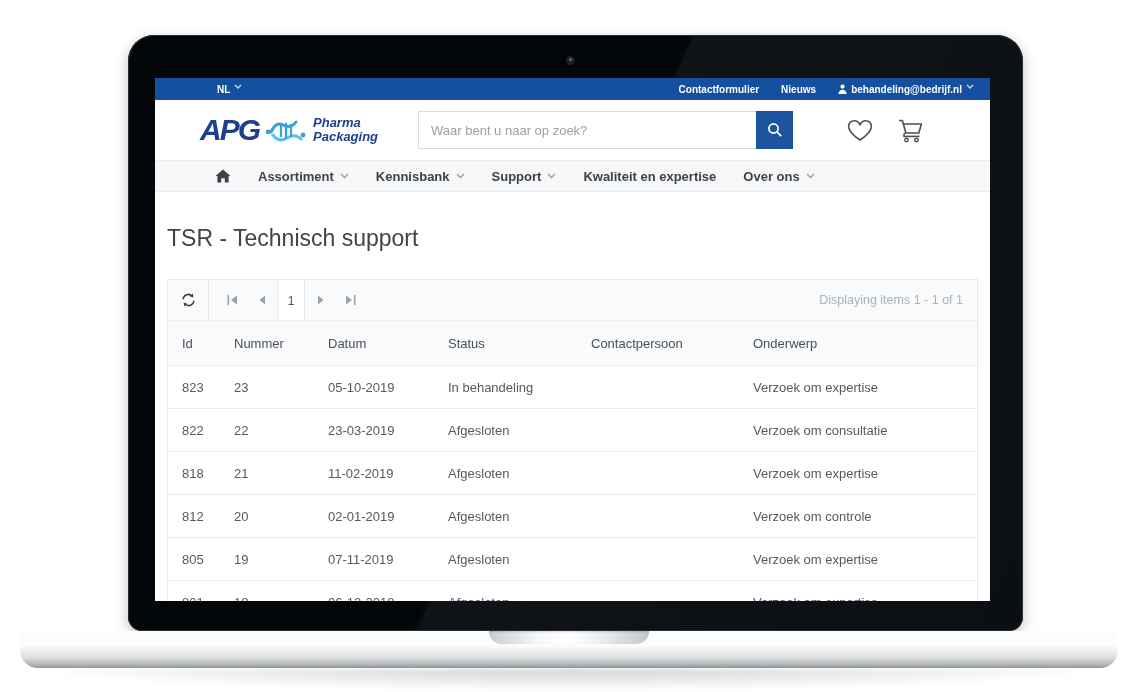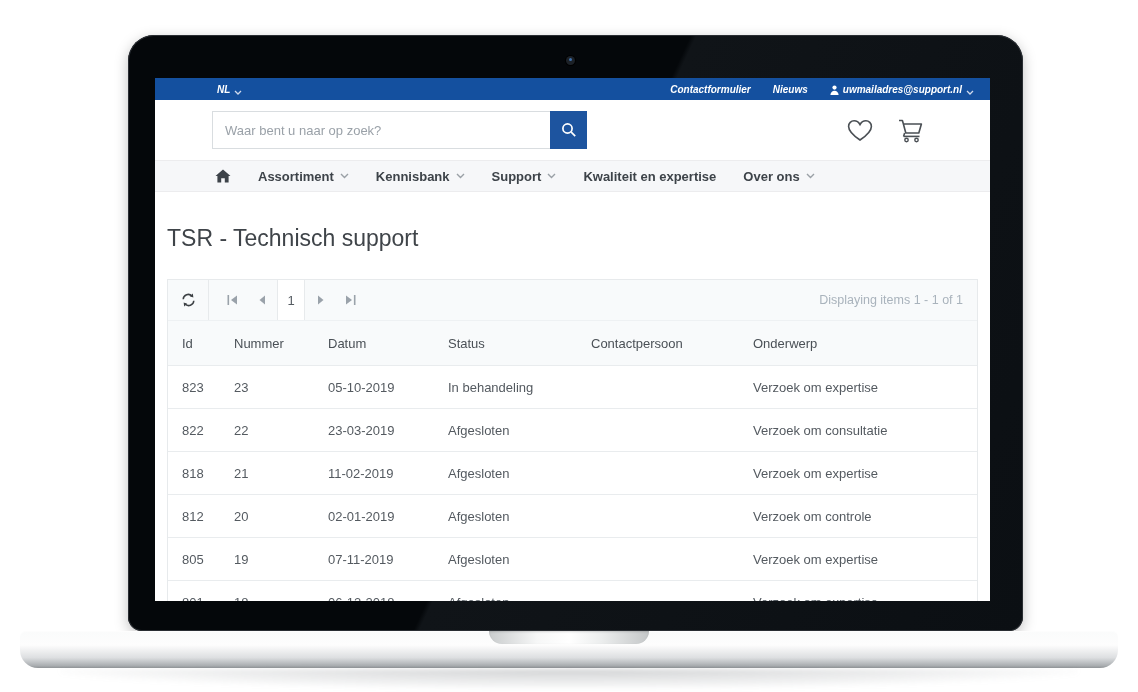--- a/index.html
+++ b/index.html
@@ -26,21 +26,21 @@
               background:radial-gradient(ellipse at 50% 0%, rgba(90,95,100,.28), rgba(120,125,130,.10) 55%, rgba(255,255,255,0) 75%);
               filter:blur(2px);}
 
   
   .viewport{position:absolute;left:155px;top:78px;width:835px;height:523px;background:#fff;overflow:hidden;}
 
   
   .topbar{height:22px;background:#14509f;display:flex;align-items:center;
           padding:0 16px 0 62px;box-sizing:border-box;color:#fff;font-size:10px;font-weight:bold;}
   .topbar .right{margin-left:auto;display:flex;align-items:center;gap:22px;}
-  .tb-item{display:flex;align-items:flex-end;gap:4px;cursor:pointer;font-style:italic;}
+  .tb-item{display:flex;align-items:flex-start;gap:4px;cursor:pointer;}
   .chev{display:inline-block;}
 
   
   .header{height:60px;display:flex;align-items:center;padding:0 14px 0 45px;box-sizing:border-box;background:#fff;}
   .logo{display:flex;align-items:center;gap:4px;width:206px;flex:none;}
   .logo-apg{font-size:30px;font-weight:bold;font-style:italic;color:#1e3f8f;letter-spacing:-2px;line-height:1;}
   .logo-dna{flex:none;margin:0 2px;}
   .logo-brand{font-size:13px;font-weight:bold;font-style:italic;color:#1e3f8f;line-height:1.1;}
   .search{display:flex;margin-left:12px;height:38px;justify-content:space-between;}
   .search input{width:338px;height:38px;border:1px solid #d9dde0;border-right:none;box-sizing:border-box;
@@ -99,31 +99,49 @@
       <span class="tb-item">
         <span>Nieuws</span>
       </span>
       <span class="tb-item">
         <span>
           <svg width="9" height="10" viewBox="0 0 9 10">
               <circle cx="4.5" cy="2.6" r="2.1" fill="#fff"></circle>
               <path d="M0.4 10 a4.1 4.3 0 0 1 8.2 0 z" fill="#fff"></path>
             </svg>
         </span>
-        <span>uwmailadres@support.nl</span>
+        <span>behandeling@bedrijf.nl</span>
         <span class="chev">
           <svg width="8" height="5" viewBox="0 0 8 5">
               <polyline points="1,1 4,4 7,1" fill="none" stroke="#cfd9ec" stroke-width="1.3"></polyline>
             </svg>
         </span>
       </span>
     </span>
   </div>
 
   <div class="header">
+    <div class="logo">
+      <span class="logo-apg">APG</span>
+      <span class="logo-dna">
+        <svg width="42" height="30" viewBox="0 0 42 30">
+          <circle cx="3" cy="17" r="2.4" fill="#35a3d5"></circle>
+          <path d="M6 17 q5 -11 12 -7 q8 4 13 -3" fill="none" stroke="#35a3d5" stroke-width="3" stroke-linecap="round"></path>
+          <path d="M8 20 q6 8 14 3 q8 -5 14 1" fill="none" stroke="#5fc0e4" stroke-width="3" stroke-linecap="round"></path>
+          <line x1="16" y1="10" x2="16" y2="22" stroke="#35a3d5" stroke-width="2.2"></line>
+          <line x1="21" y1="8" x2="21" y2="24" stroke="#35a3d5" stroke-width="2.2"></line>
+          <line x1="26" y1="9" x2="26" y2="22" stroke="#35a3d5" stroke-width="2.2"></line>
+          <circle cx="38" cy="20" r="2.4" fill="#35a3d5"></circle>
+        </svg>
+      </span>
+      <span class="logo-brand">
+        <span style="display:block;">Pharma</span>
+        <span style="display:block;">Packaging</span>
+      </span>
+    </div>
 
     <div class="search">
       <input type="text" placeholder="Waar bent u naar op zoek?" style="">
       <button class="search-btn">
         <span>
           <svg width="16" height="16" viewBox="0 0 16 16">
               <circle cx="6.5" cy="6.5" r="4.6" fill="none" stroke="#fff" stroke-width="1.7"></circle>
               <line x1="10.2" y1="10.2" x2="14.2" y2="14.2" stroke="#fff" stroke-width="1.7"></line>
             </svg>
         </span>

